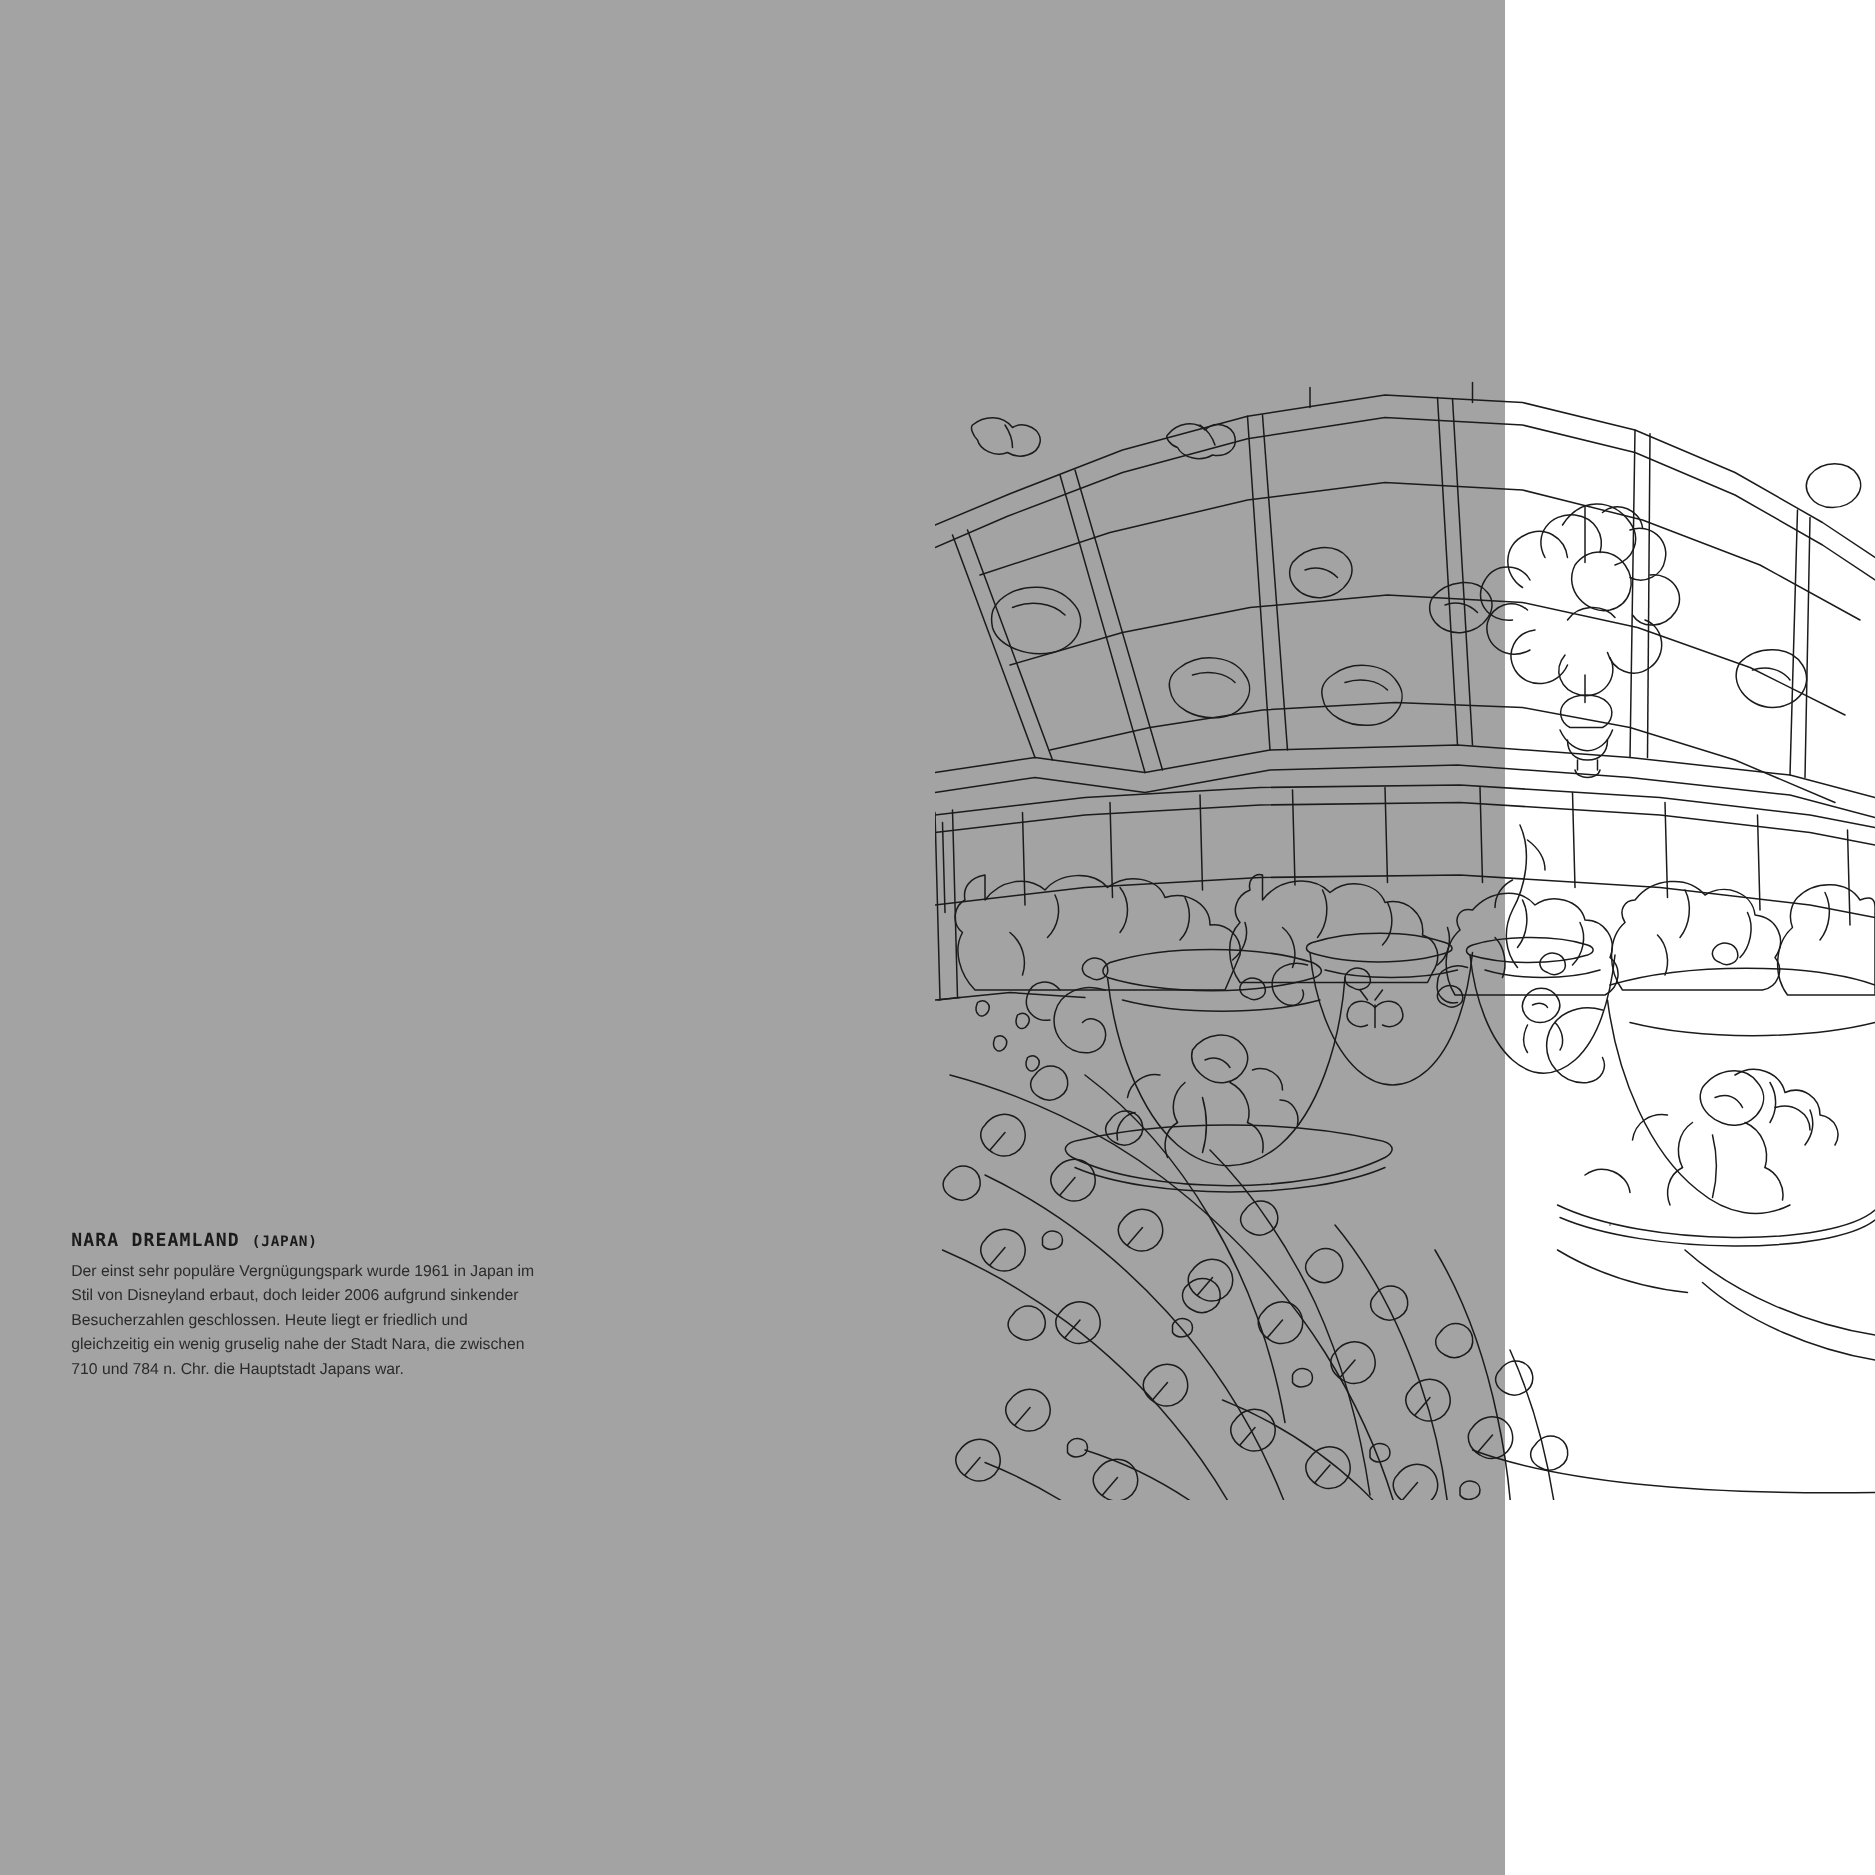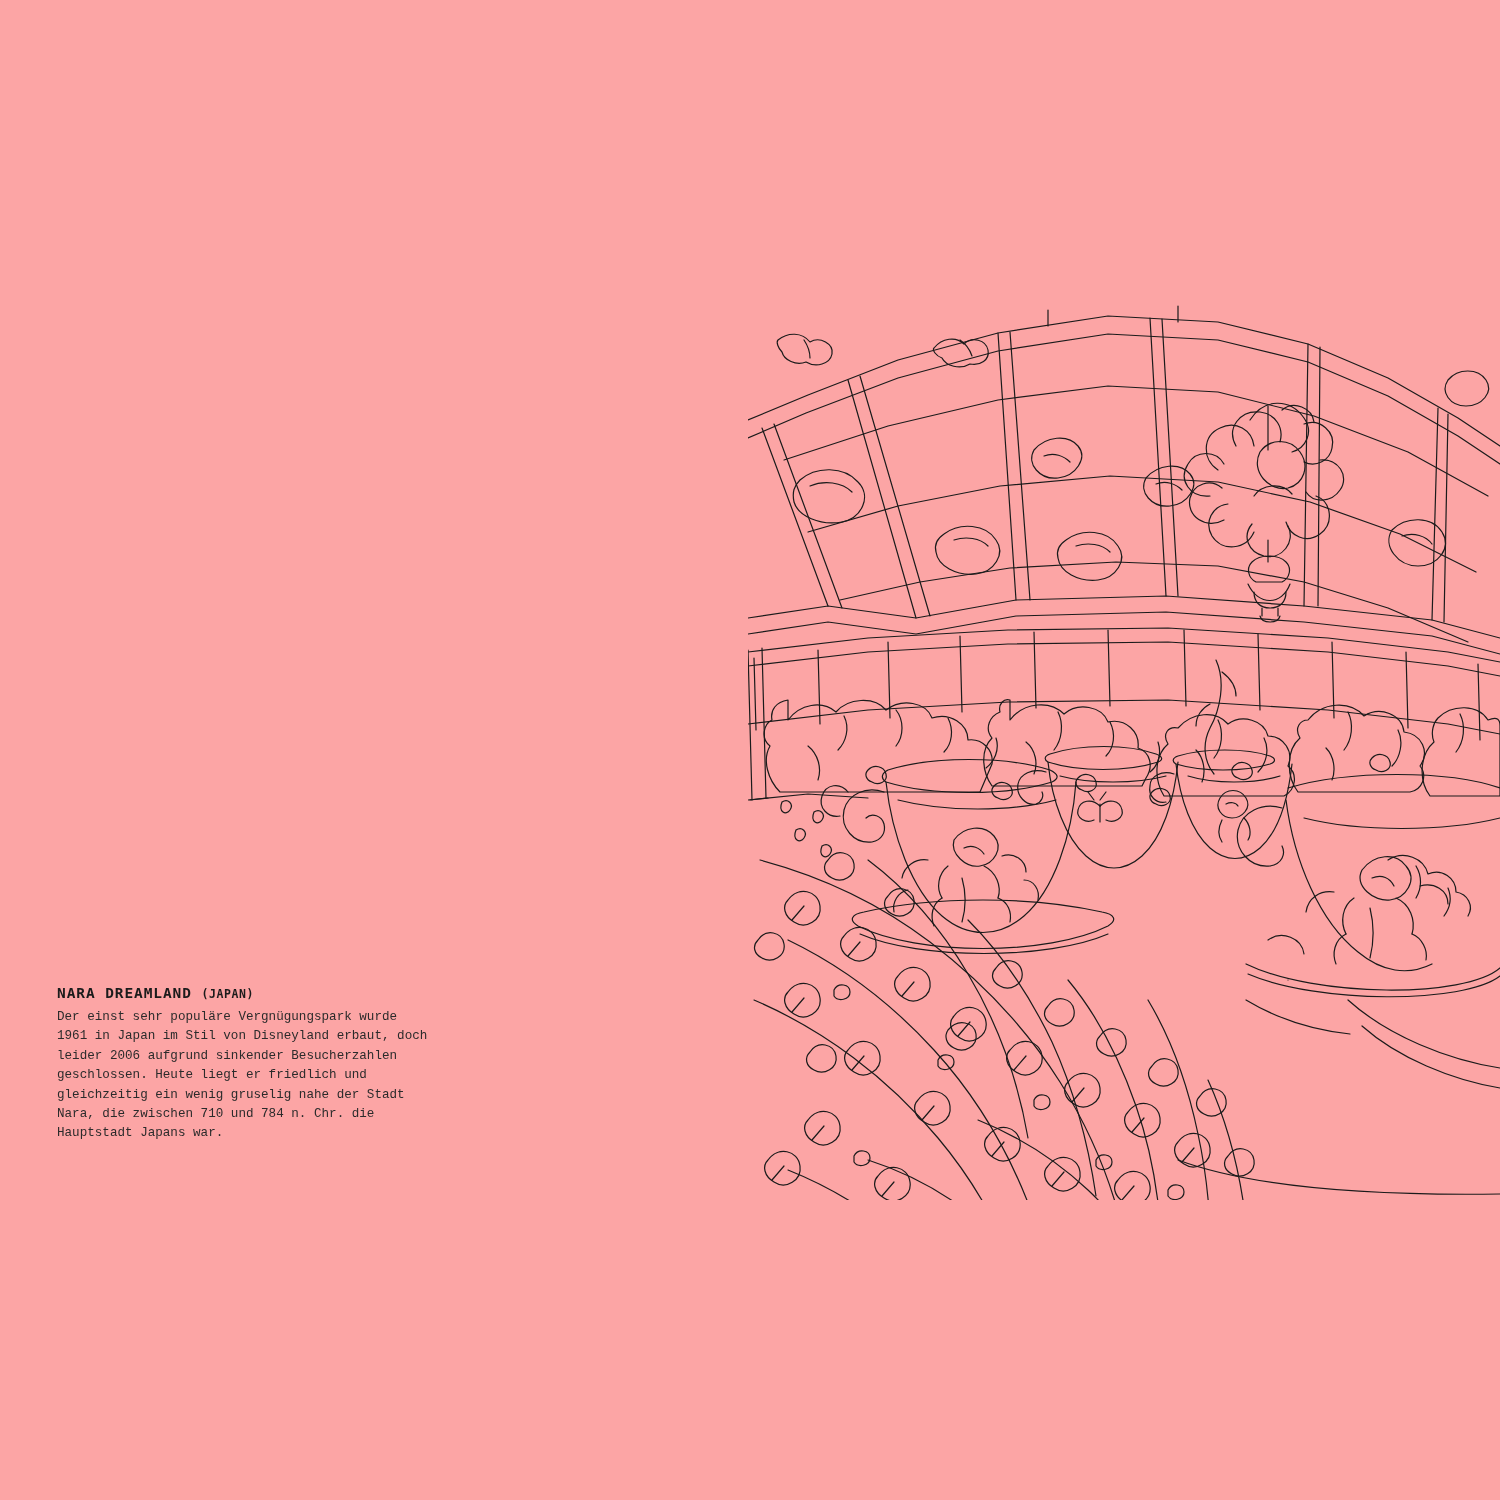--- a/index.html
+++ b/index.html
@@ -11,23 +11,23 @@
     width: 1500px;
     height: 1500px;
     position: relative;
     font-family: "Liberation Sans", sans-serif;
     overflow: hidden;
   }
 
   .page {
     position: absolute;
     left: 0; top: 0;
-    width: 1500px;
+    width: 1204px;
     height: 1500px;
-    background: #fca5a5;
+    background: #a3a3a3;
   }
 
   
   .caption {
     position: absolute;
     left: 57px;
     top: 985px;
     width: 375px;
   }
   .caption-title {
@@ -40,21 +40,21 @@
     white-space: nowrap;
   }
   .caption-title .loc {
     font-size: 14.5px;
   }
   .caption-title .country {
     font-size: 11.5px;
     letter-spacing: 0.6px;
   }
   .caption-body {
-    font-family: Liberation Mono, monospace;
+    font-family: Liberation Sans, sans-serif;
     font-size: 12.6px;
     line-height: 19.4px;
     color: #2b2b2b;
     margin: 0;
     text-align: left;
     width: 372px;
   }
 
   
   .illustration {

